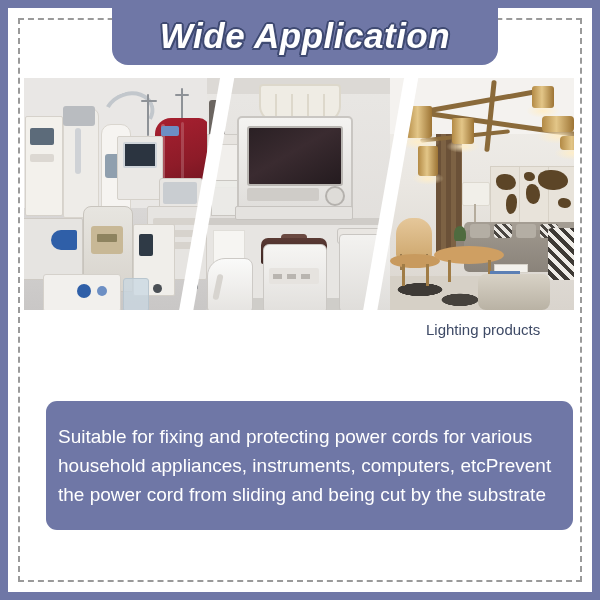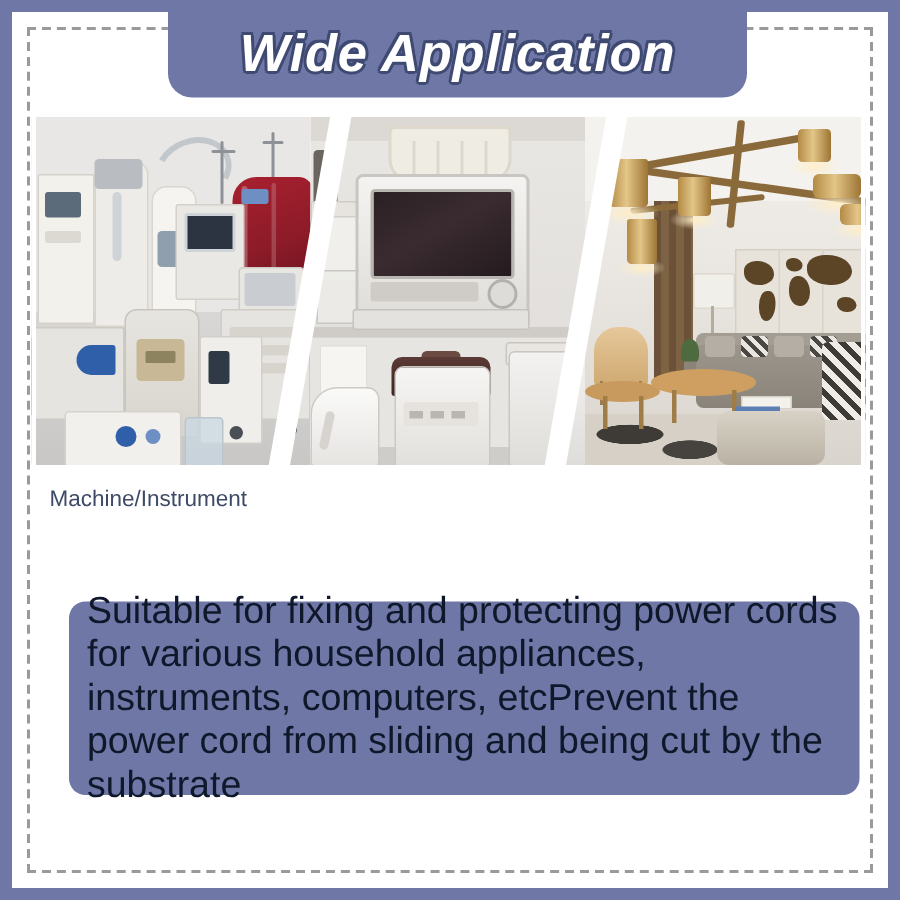--- a/index.html
+++ b/index.html
@@ -217,22 +217,22 @@
   .cap-3{left:418px;top:313px;}
 
   
   .desc-box{
     position:absolute;left:38px;top:393px;width:527px;height:129px;
     background:#6f77a6;
     border-radius:11px;
     display:flex;align-items:center;justify-content:center;
   }
   .desc-text{
-    color:#0f172a;
-    font-size:25px;
+    color:#ffffff;
+    font-size:19px;
     line-height:29px;
     text-align:left;
     padding:0 12px;
   }
 </style>
 </head>
 <body>
 
 <div class="frame">
   <div class="page">
@@ -386,20 +386,20 @@
           <div class="ottoman"></div>
         </div>
       </div>
 
       <div class="divider divider-1"></div>
       <div class="divider divider-2"></div>
       <div class="strip-edge strip-edge-l"></div>
       <div class="strip-edge strip-edge-r"></div>
     </div>
 
-    <div class="caption cap-1">Machine/Instrument</div>
+    <div class="caption cap-3">Lighting products</div>
 
     <div class="desc-box">
       <div class="desc-text">Suitable for fixing and protecting power cords for various household appliances, instruments, computers, etcPrevent the power cord from sliding and being cut by the substrate</div>
     </div>
 
   </div>
 </div>
 
 </body></html>

